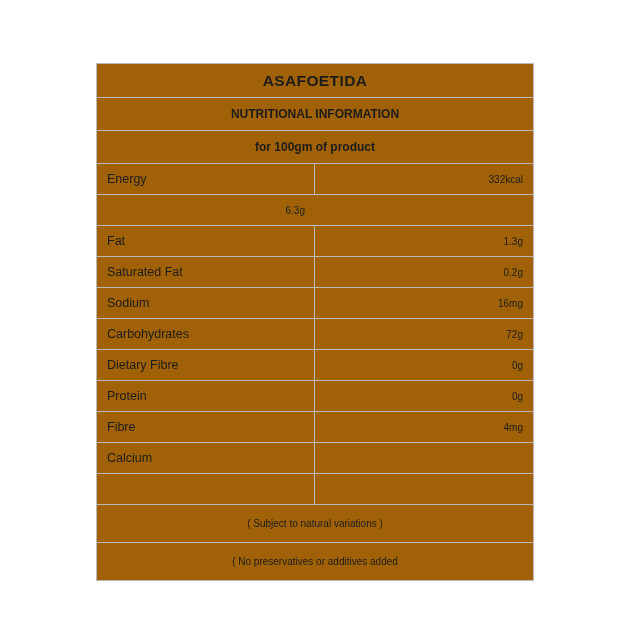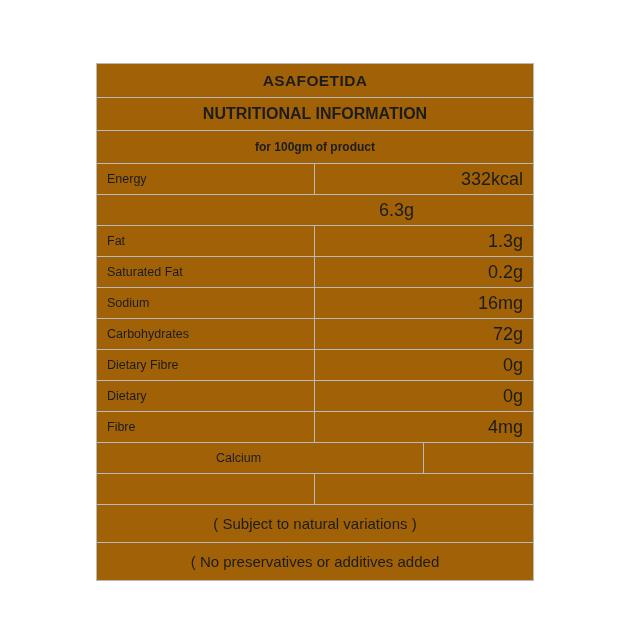--- a/index.html
+++ b/index.html
@@ -21,40 +21,39 @@
     width: 438px;
     box-sizing: border-box;
     border: 1px solid #b9b9b9;
     border-bottom: none;
     background: #a16207;
   }
   .row {
     display: flex;
     border-bottom: 1px solid #b9b9b9;
     box-sizing: border-box;
-    justify-content: center;
   }
   .band {
     justify-content: center;
     align-items: center;
     text-align: center;
   }
   .title-row {
     height: 34px;
   }
   .title-row .cell {
     font-size: 15.5px;
     font-weight: bold;
     letter-spacing: 0.4px;
   }
   .heading-row {
     height: 33px;
   }
   .heading-row .cell {
-    font-size: 16px;
+    font-size: 12px;
     font-weight: bold;
   }
   .subheading-row {
     height: 33px;
   }
   .subheading-row .cell {
     font-size: 12px;
     font-weight: bold;
   }
   .band .cell {
@@ -77,38 +76,38 @@
     padding-left: 10px;
     font-size: 12.5px;
   }
   .data-row .value {
     width: 50%;
     box-sizing: border-box;
     display: flex;
     align-items: center;
     justify-content: flex-end;
     padding-right: 10px;
-    font-size: 18px;
+    font-size: 10px;
   }
   .empty-row {
     height: 31px;
   }
   .empty-row .label {
     width: 50%;
     box-sizing: border-box;
     border-right: 1px solid #b9b9b9;
   }
   .empty-row .value {
     width: 50%;
   }
   .note-row {
     height: 38px;
   }
   .note-row .cell {
-    font-size: 15px;
+    font-size: 10px;
   }
 </style>
 </head>
 <body>
 
 <div class="sheet">
 
   <div class="row band title-row">
     <div class="cell">ASAFOETIDA</div>
   </div>
@@ -149,21 +148,21 @@
     <div class="label">Carbohydrates</div>
     <div class="value">72g</div>
   </div>
 
   <div class="row data-row">
     <div class="label">Dietary Fibre</div>
     <div class="value">0g</div>
   </div>
 
   <div class="row data-row">
-    <div class="label">Dietary</div>
+    <div class="label">Protein</div>
     <div class="value">0g</div>
   </div>
 
   <div class="row data-row">
     <div class="label">Fibre</div>
     <div class="value">4mg</div>
   </div>
 
   <div class="row data-row">
     <div class="label">Calcium</div>

